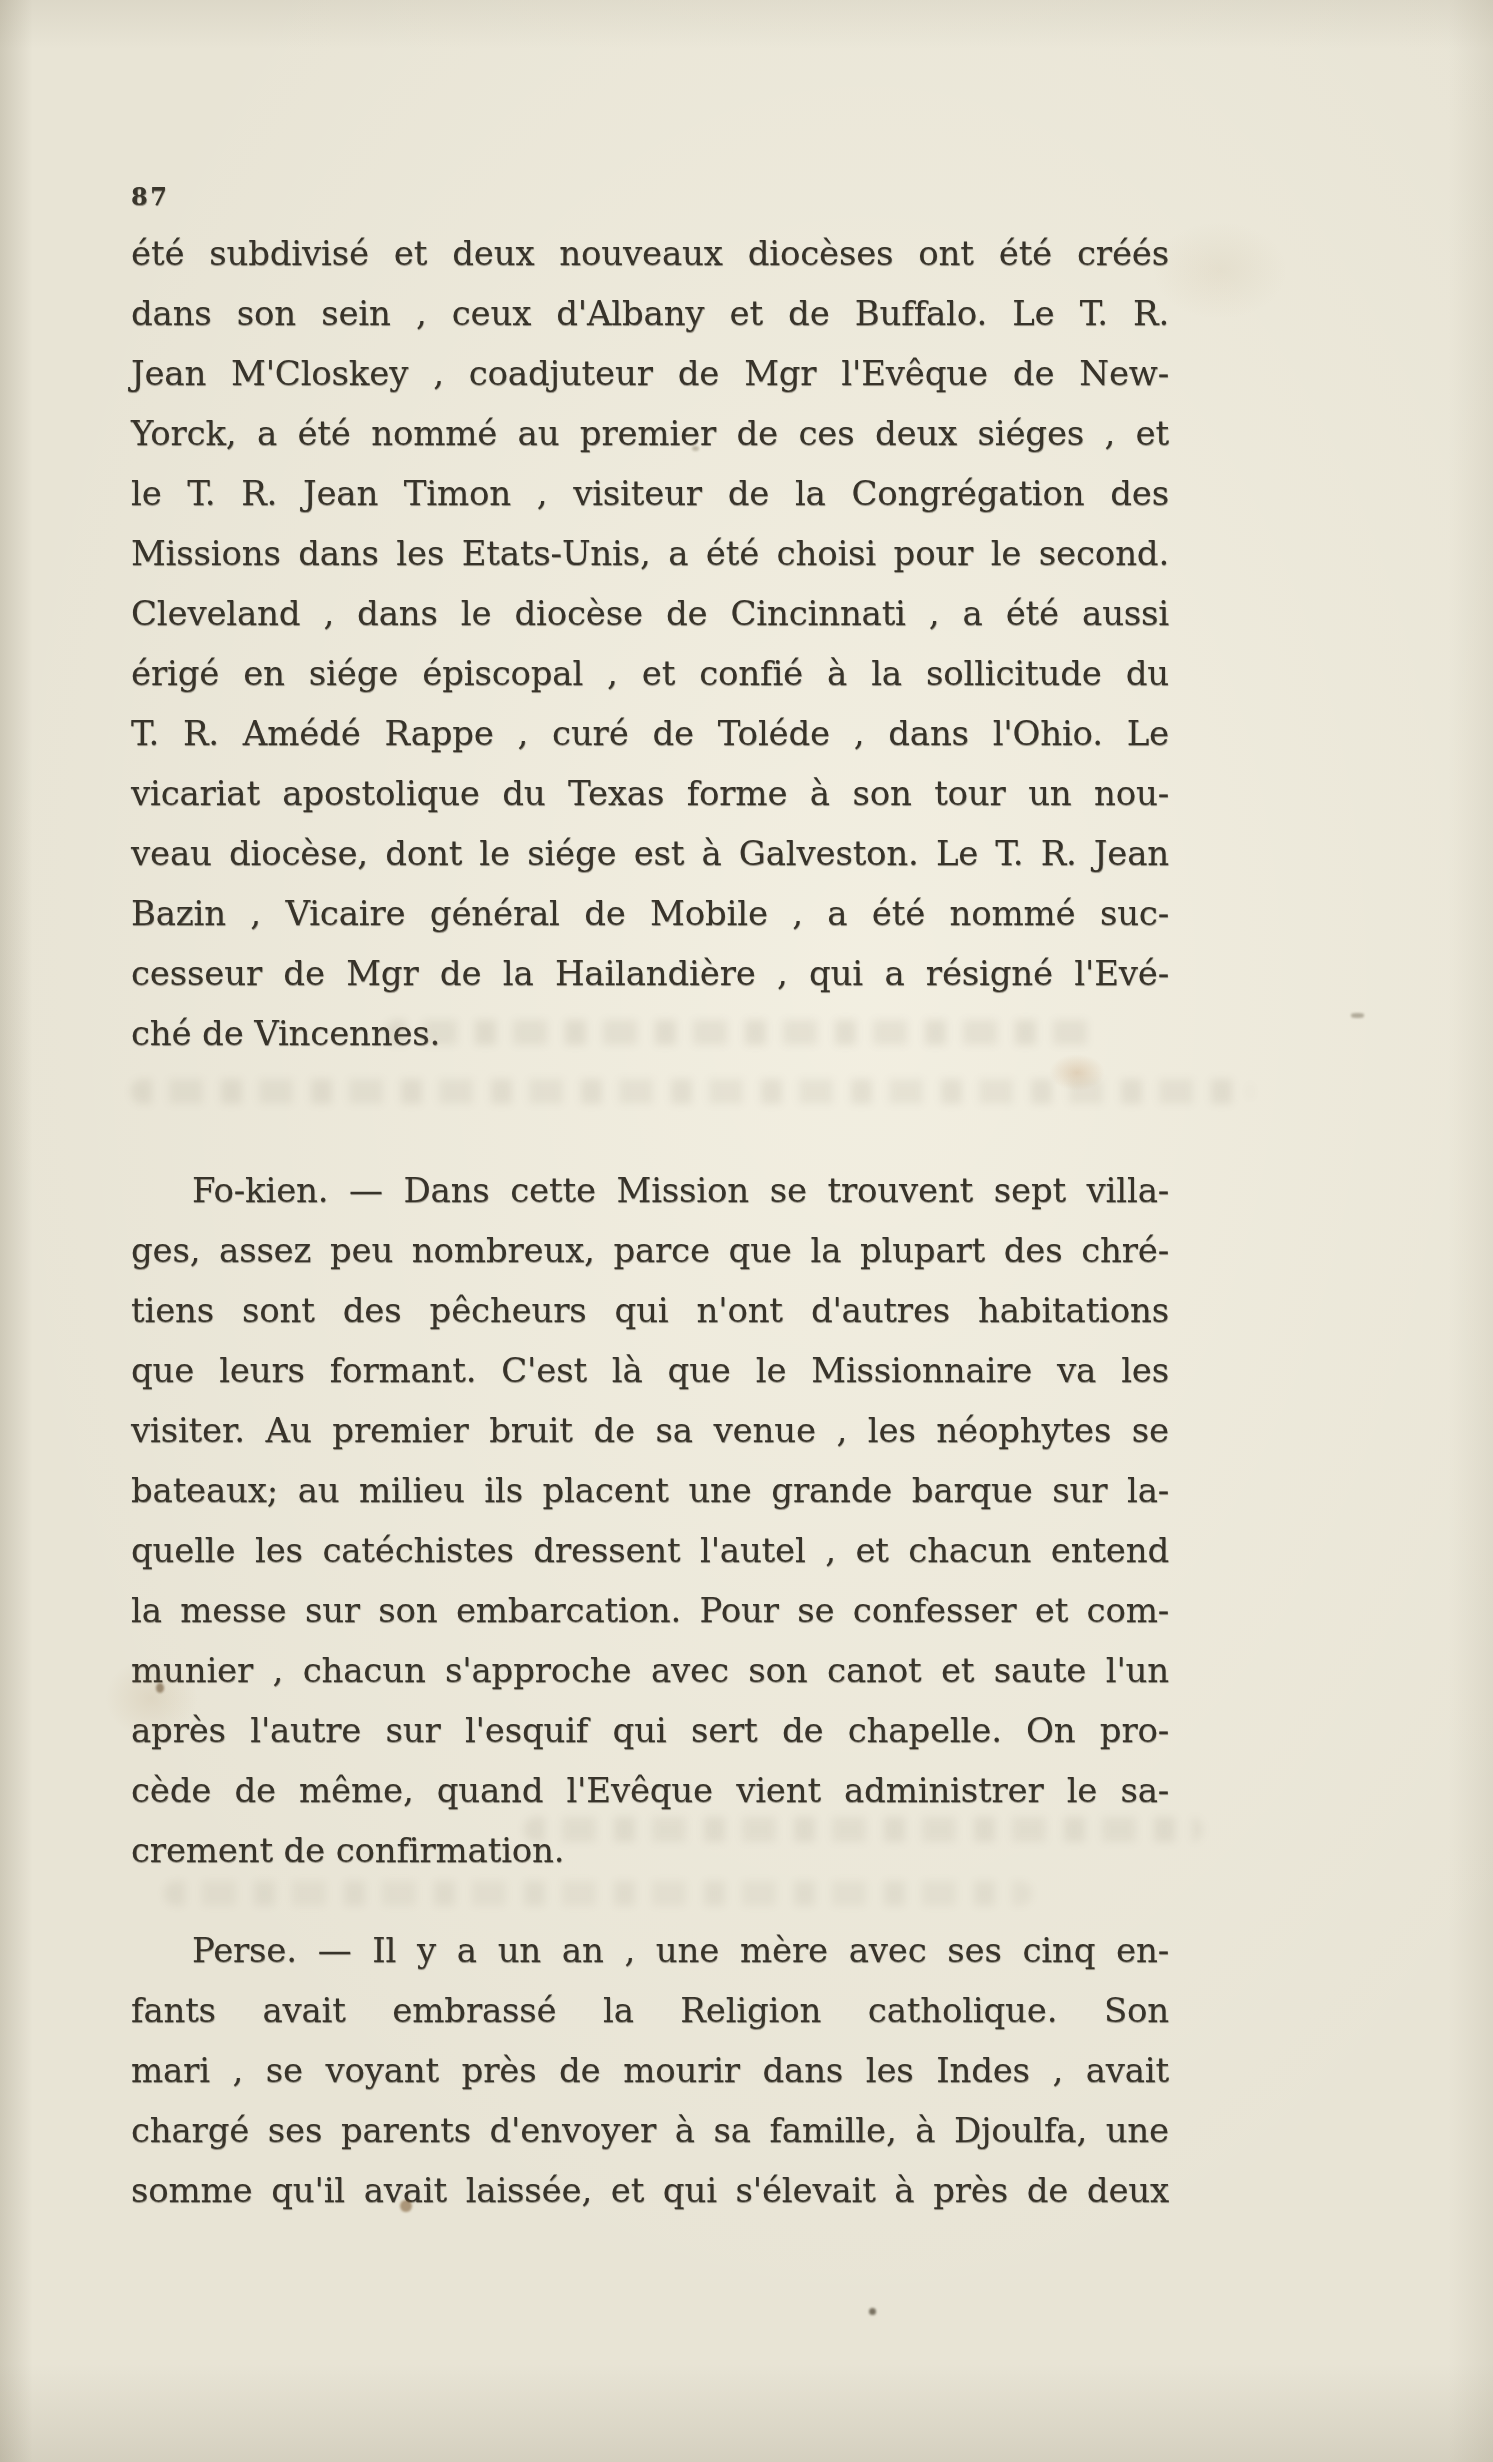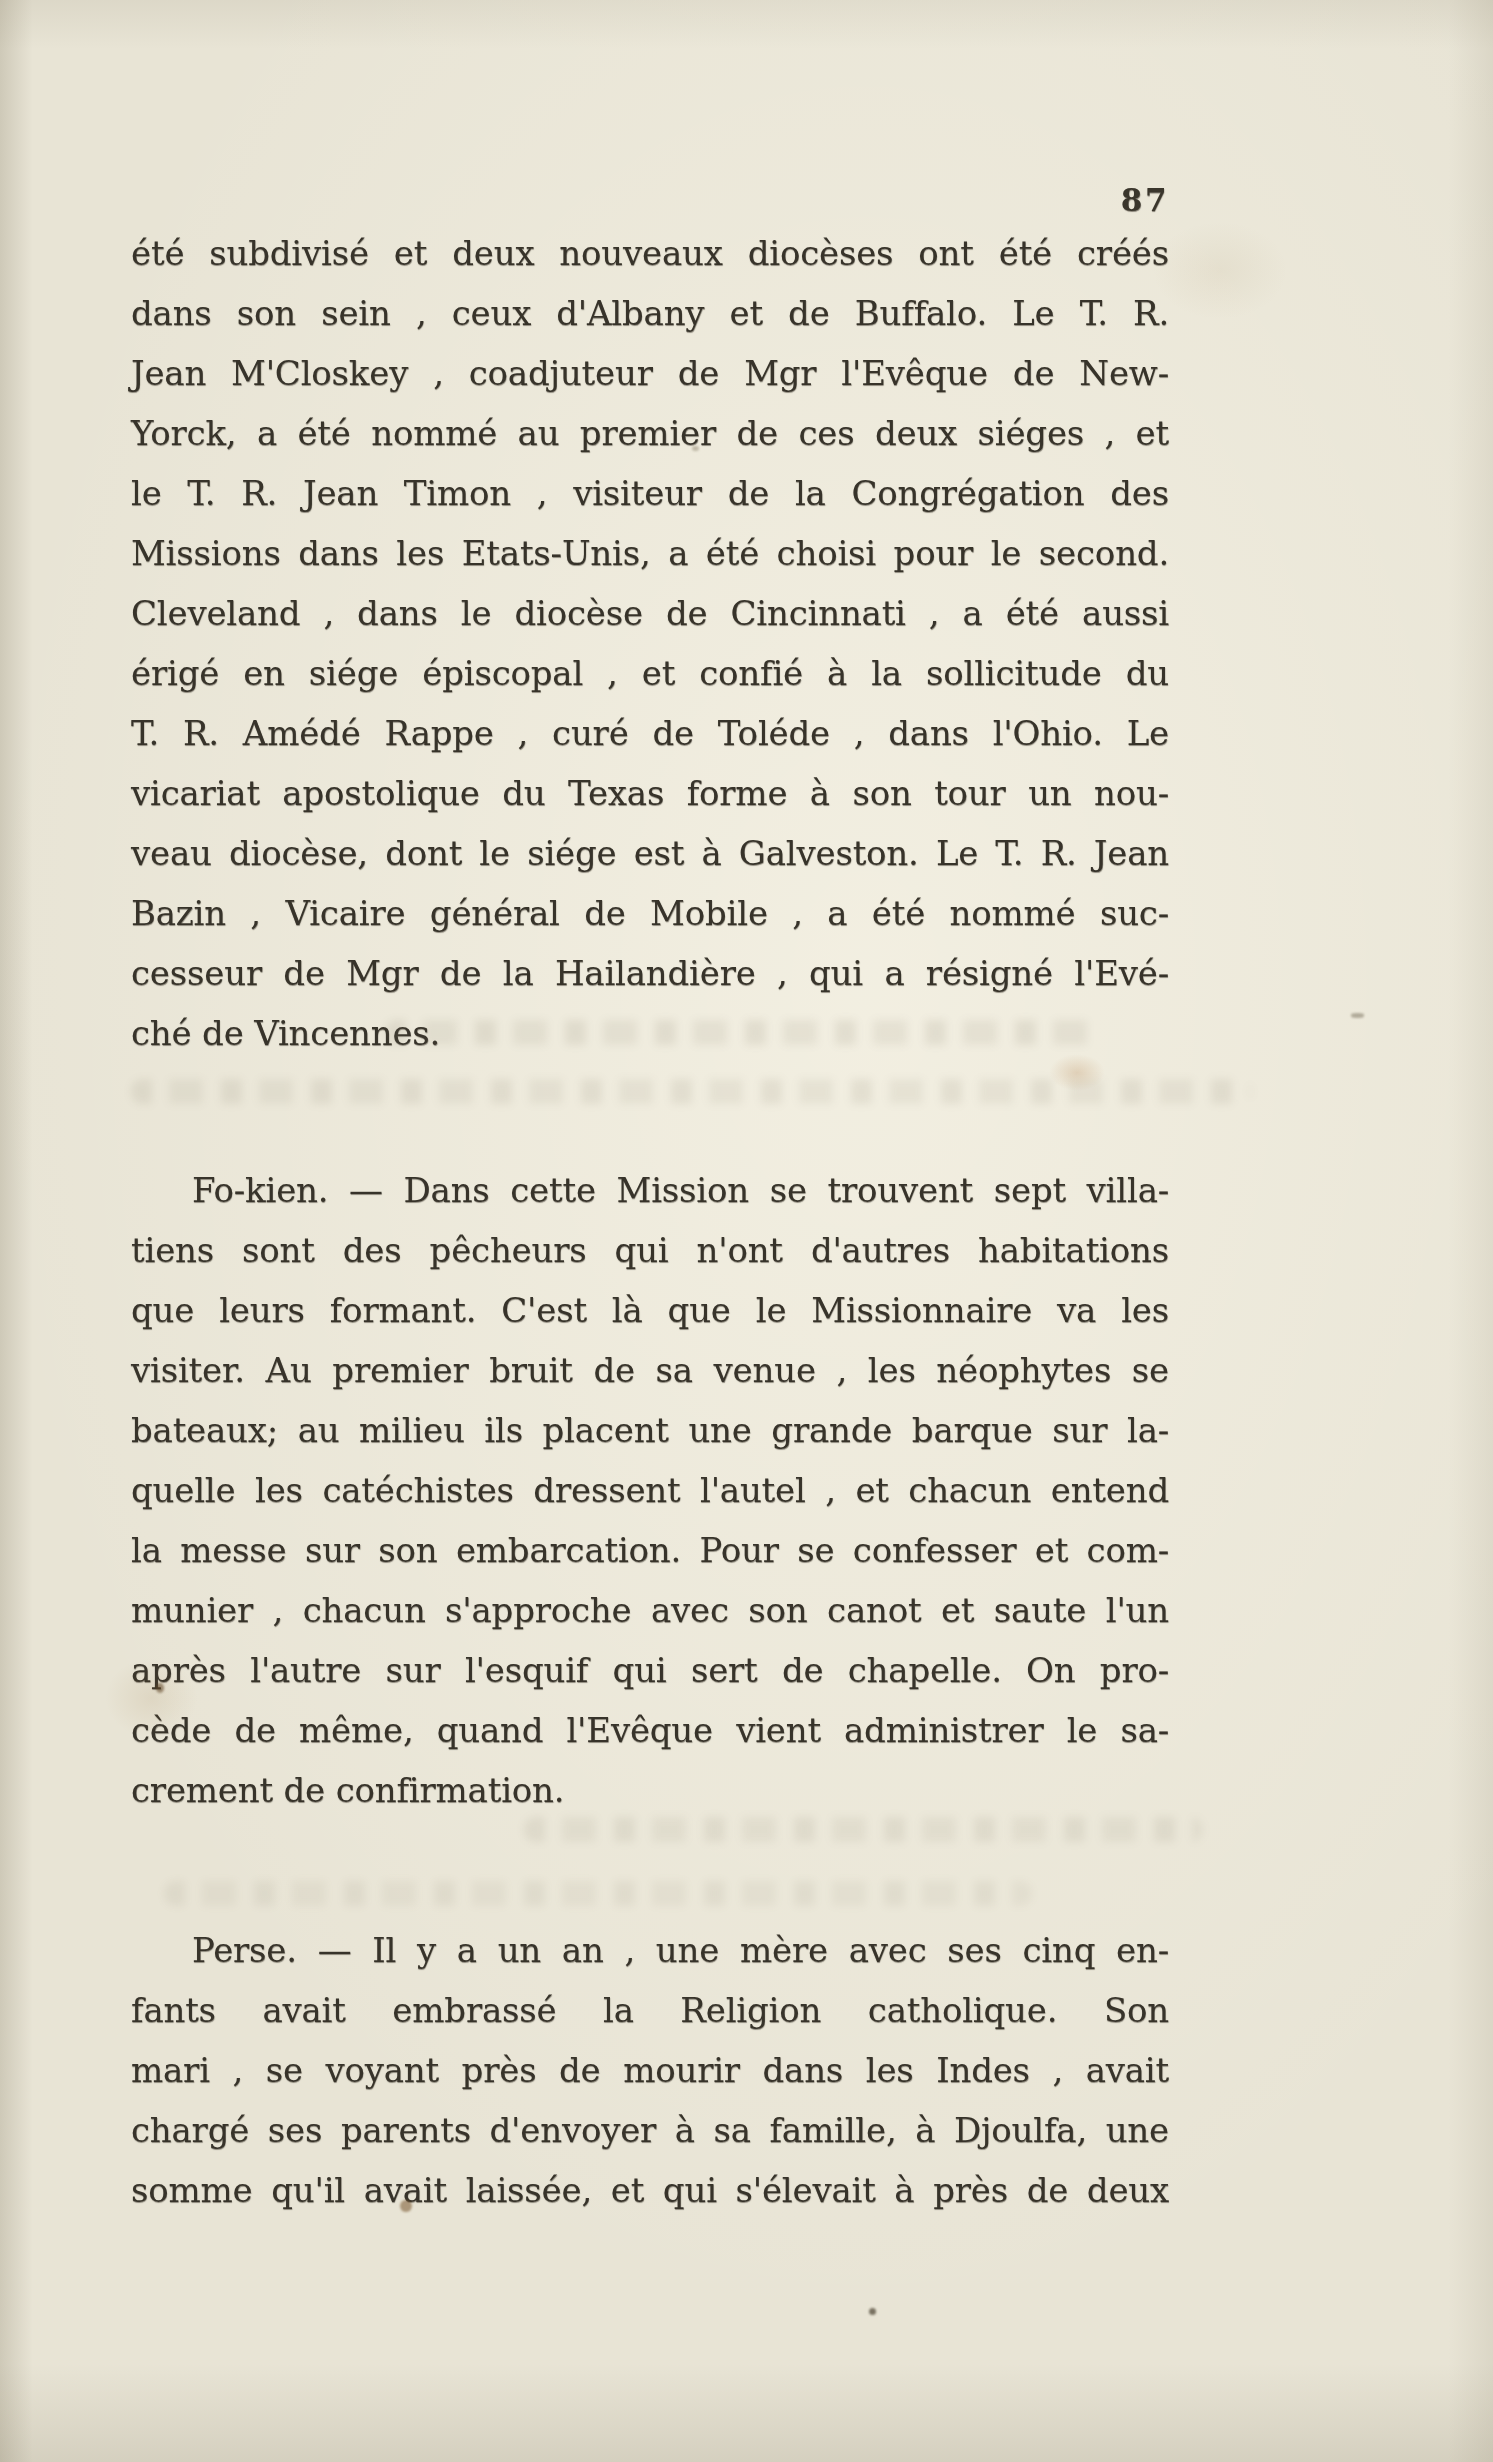--- a/index.html
+++ b/index.html
@@ -20,22 +20,22 @@
       linear-gradient(0deg,   rgba(104,94,68,0.15), rgba(104,94,68,0) 4.0%),
       linear-gradient(180deg, rgba(104,94,68,0.09), rgba(104,94,68,0) 2.0%);
     font-family: "DejaVu Serif", "Liberation Serif", serif;
     color: #37332a;
   }
   .page-number {
     position: absolute;
     top: 182px;
     left: 131px;
     width: 1038px;
-    text-align: right;
-    font-size: 31px;
+    text-align: left;
+    font-size: 24px;
     font-weight: bold;
     letter-spacing: 2.5px;
     color: #3a362c;
     text-shadow: 0.4px 0.5px 0.8px rgba(52,46,36,0.55);
   }
   .paragraph {
     position: absolute;
     left: 131px;
     width: 1038px;
   }
@@ -114,20 +114,21 @@
       <div class="text-line">T. R. Amédé Rappe , curé de Toléde , dans l'Ohio. Le</div>
       <div class="text-line">vicariat apostolique du Texas forme à son tour un nou-</div>
       <div class="text-line">veau diocèse, dont le siége est à Galveston. Le T. R. Jean</div>
       <div class="text-line">Bazin , Vicaire général de Mobile , a été nommé suc-</div>
       <div class="text-line">cesseur de Mgr de la Hailandière , qui a résigné l'Evé-</div>
       <div class="text-line last-left">ché de Vincennes.</div>
     </div>
 
   <div class="paragraph para-1">
       <div class="text-line indent">Fo-kien. — Dans cette Mission se trouvent sept villa-</div>
+      <div class="text-line">ges, assez peu nombreux, parce que la plupart des chré-</div>
       <div class="text-line">tiens sont des pêcheurs qui n'ont d'autres habitations</div>
       <div class="text-line">que leurs formant. C'est là que le Missionnaire va les</div>
       <div class="text-line">visiter. Au premier bruit de sa venue , les néophytes se</div>
       <div class="text-line">bateaux; au milieu ils placent une grande barque sur la-</div>
       <div class="text-line">quelle les catéchistes dressent l'autel , et chacun entend</div>
       <div class="text-line">la messe sur son embarcation. Pour se confesser et com-</div>
       <div class="text-line">munier , chacun s'approche avec son canot et saute l'un</div>
       <div class="text-line">après l'autre sur l'esquif qui sert de chapelle. On pro-</div>
       <div class="text-line">cède de même, quand l'Evêque vient administrer le sa-</div>
       <div class="text-line last-left">crement de confirmation.</div>

